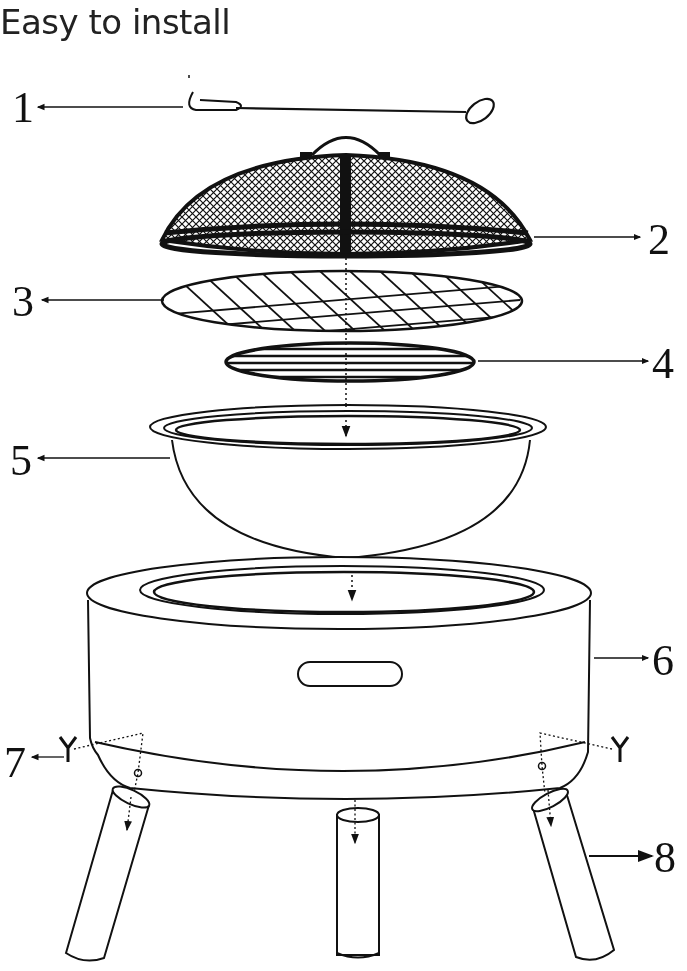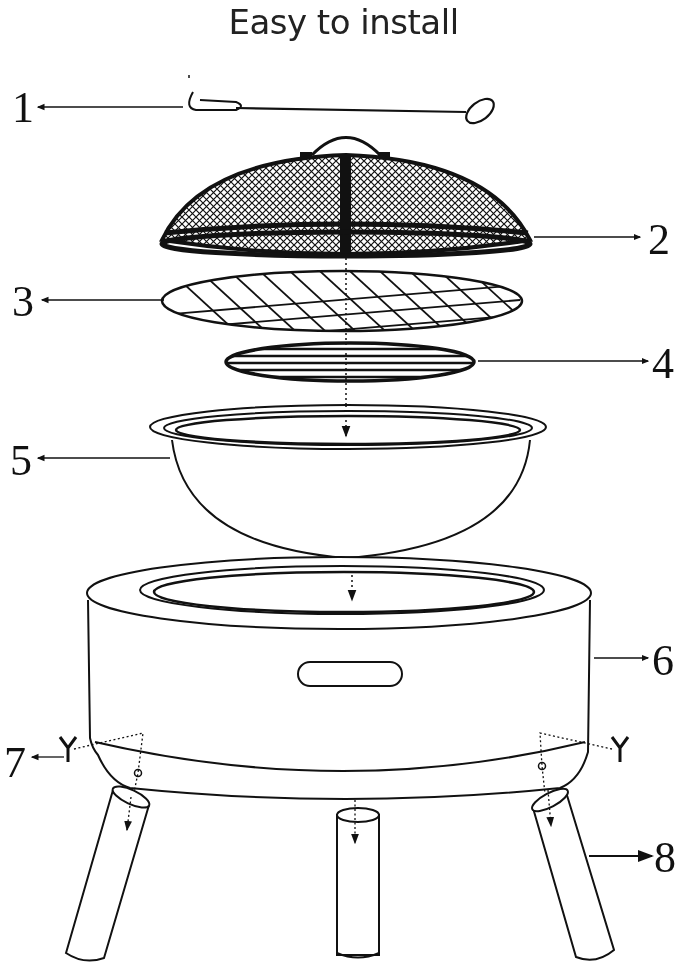--- a/index.html
+++ b/index.html
@@ -1,19 +1,19 @@
 <!DOCTYPE html>
 <html><head>
 <meta charset="utf-8">
 <style>
   html, body { margin: 0; padding: 0; background: #ffffff; }
   body { width: 687px; height: 971px; position: relative; overflow: hidden; font-family: "DejaVu Sans", sans-serif; }
   .title {
     position: absolute; left: 0; top: 0; width: 687px; height: 44px;
-    text-align: center; font-family: "DejaVu Sans", sans-serif;
+    text-align: left; font-family: "DejaVu Sans", sans-serif;
     font-size: 34px; line-height: 44px; color: #222222; letter-spacing: -0.5px;
   }
   svg.diagram { position: absolute; left: 0; top: 0; }
   .num { font-family: "Liberation Serif", "DejaVu Serif", serif; font-size: 44px; fill: #111; }
 </style>
 </head>
 <body>
 
 <div class="title">Easy to install</div>
 

